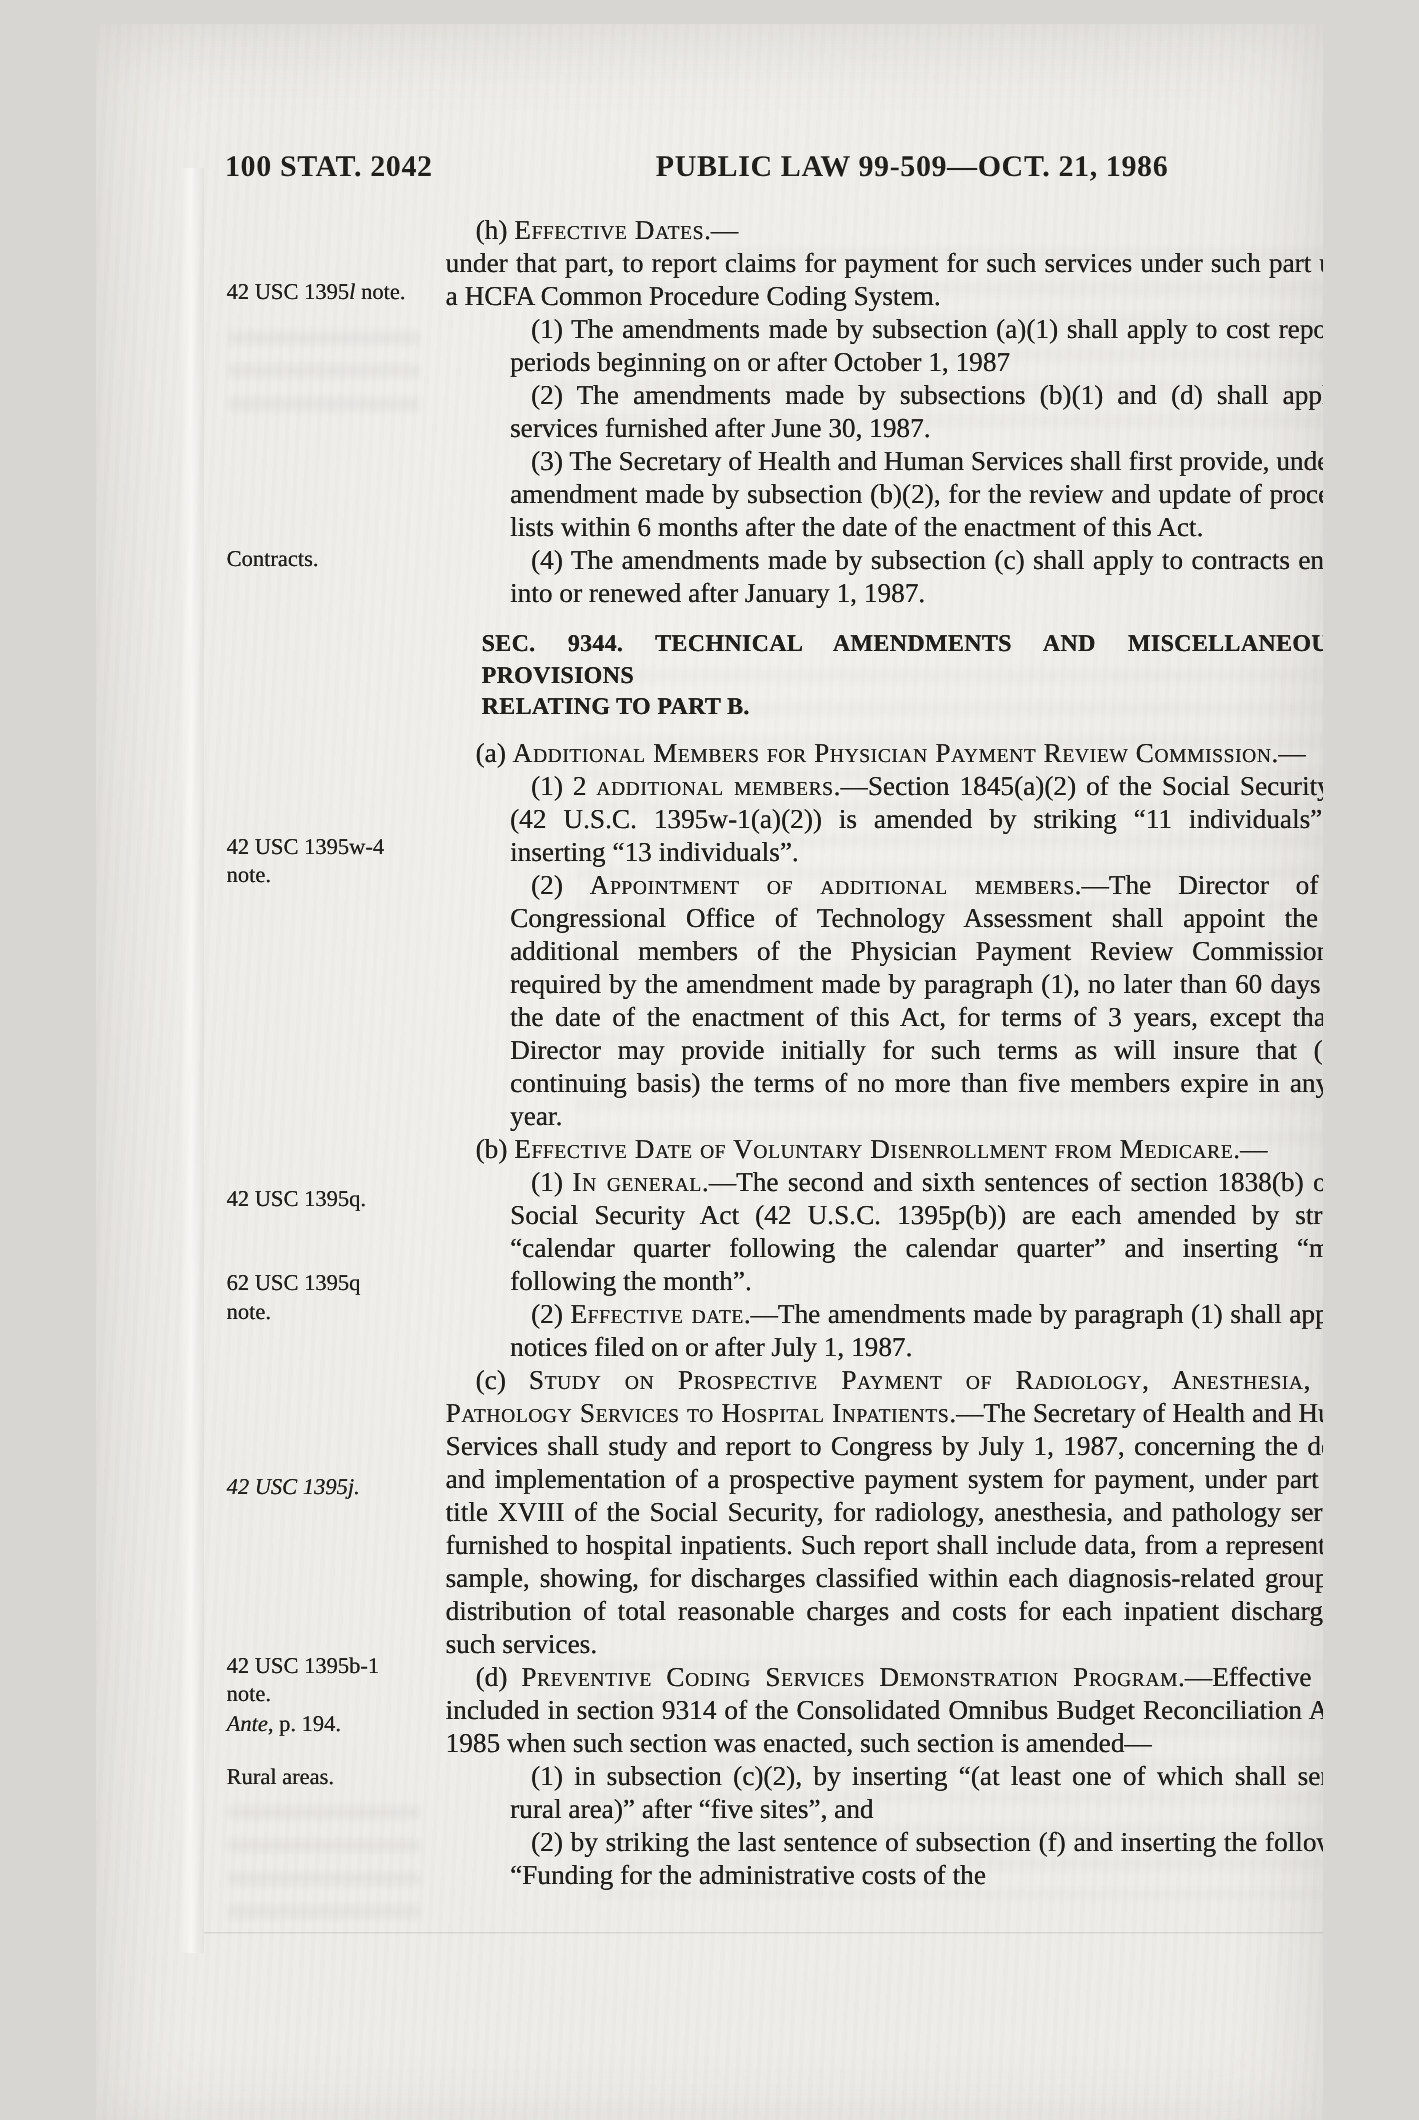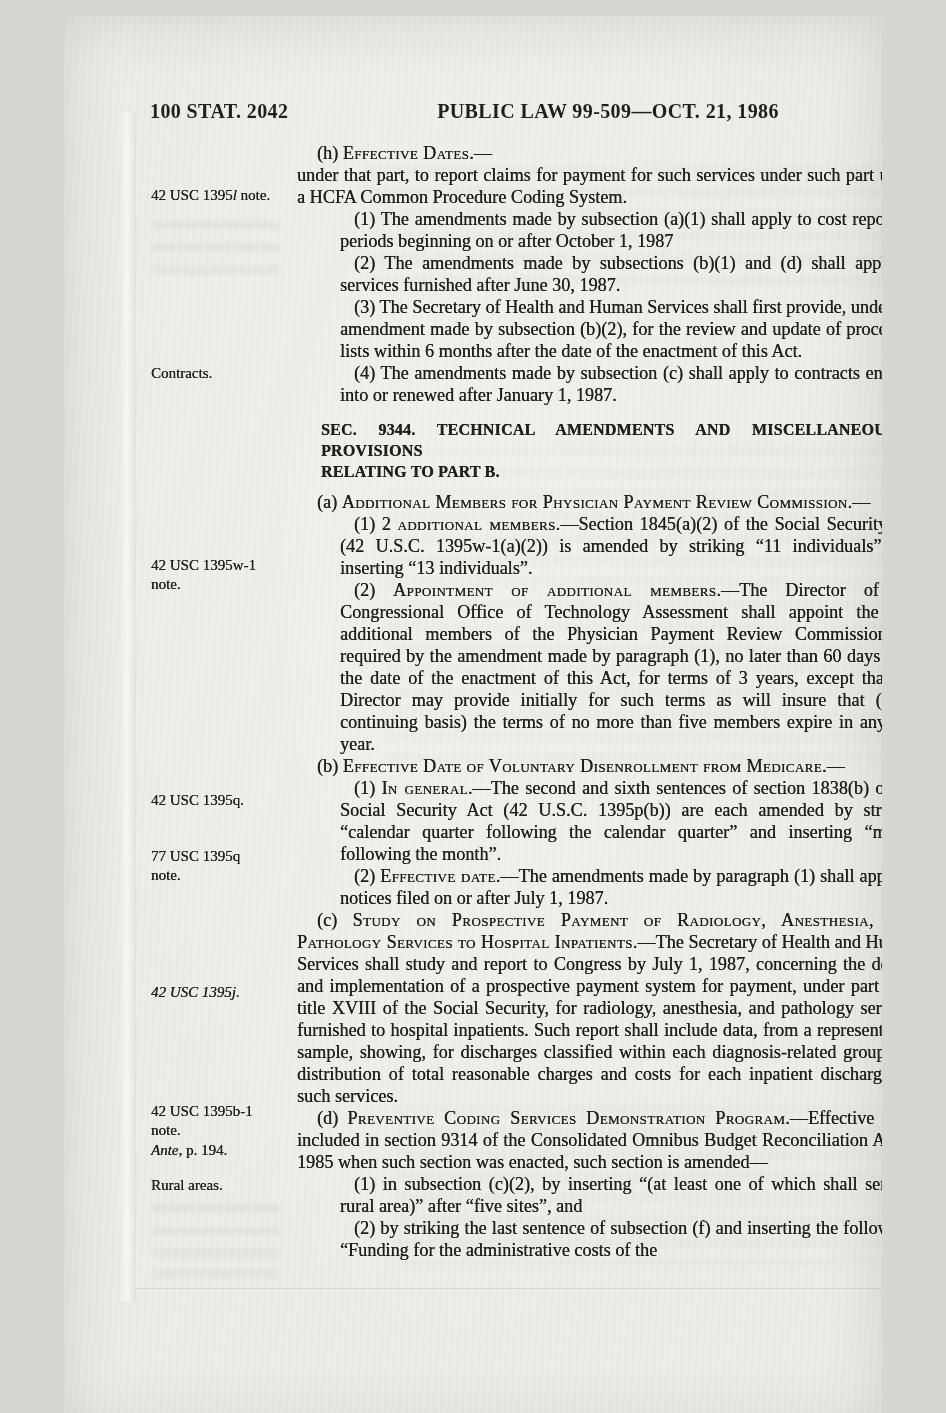--- a/index.html
+++ b/index.html
@@ -80,23 +80,23 @@
   <div class="scan-rule"></div>
 
   <div>
     <span class="hdr-stat">100 STAT. 2042</span>
     <span class="hdr-law">PUBLIC LAW 99-509—OCT. 21, 1986</span>
   </div>
 
   <div class="margin-notes">
       <div class="margin-note" style="top: 170px;"><span class="s-p">42 USC 1395</span><span class="s-i">l</span><span class="s-p"> note.</span></div>
       <div class="margin-note" style="top: 348px;"><span class="s-p">Contracts.</span></div>
-      <div class="margin-note" style="top: 540px;"><span class="s-p">42 USC 1395w-1 note.</span></div>
+      <div class="margin-note" style="top: 540px;"><span class="s-p">42 USC 1395w-4 note.</span></div>
       <div class="margin-note" style="top: 775px;"><span class="s-p">42 USC 1395q.</span></div>
-      <div class="margin-note" style="top: 831px;"><span class="s-p">77 USC 1395q note.</span></div>
+      <div class="margin-note" style="top: 831px;"><span class="s-p">62 USC 1395q note.</span></div>
       <div class="margin-note" style="top: 967px; font-style: italic;"><span class="s-p">42 USC 1395j.</span></div>
       <div class="margin-note" style="top: 1086px;"><span class="s-p">42 USC 1395b-1 note.</span></div>
       <div class="margin-note" style="top: 1125px;"><span class="s-i">Ante</span><span class="s-p">, p. 194.</span></div>
       <div class="margin-note" style="top: 1160px;"><span class="s-p">Rural areas.</span></div>
     </div>
 
   <div class="body-col">
       <div class="par l1"><span class="s-p">(h) </span><span class="s-sc">Effective Dates</span><span class="s-p">.—</span></div>
       <div class="par cont"><span class="s-p">under that part, to report claims for payment for such services under such part using a HCFA Common Procedure Coding System.</span></div>
       <div class="par l2"><span class="s-p">(1) The amendments made by subsection (a)(1) shall apply to cost reporting periods beginning on or after October 1, 1987</span></div>

